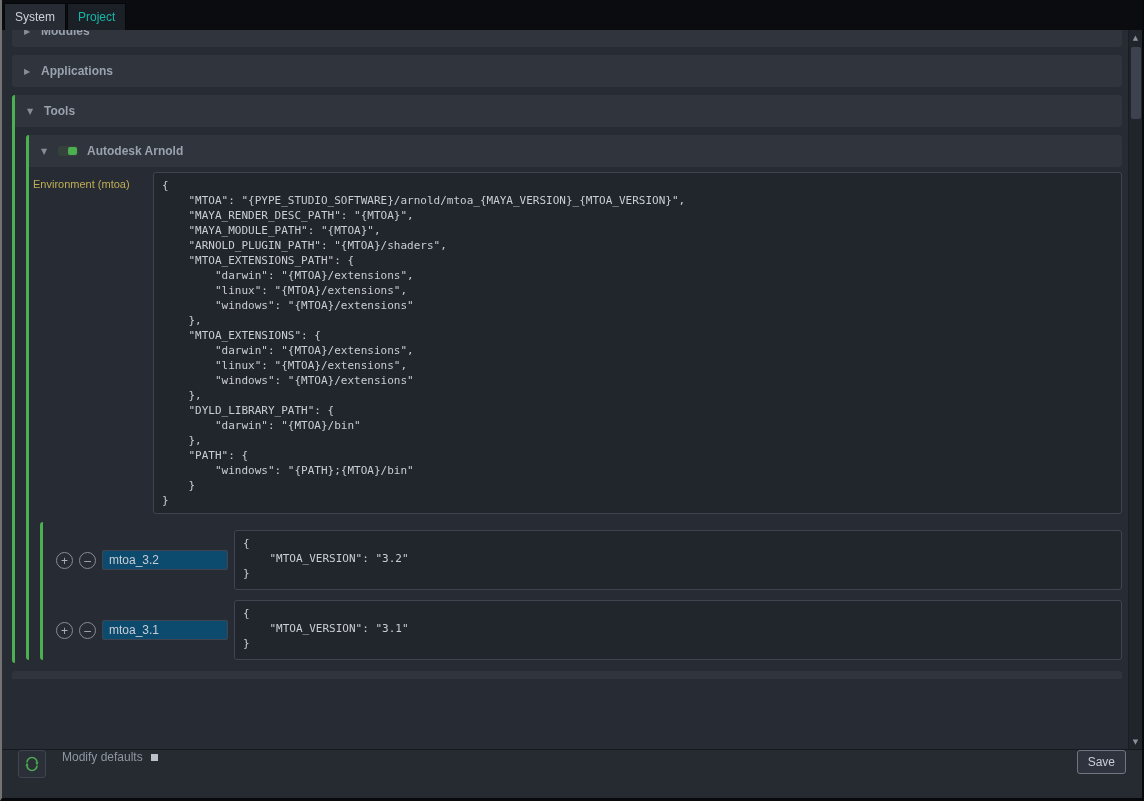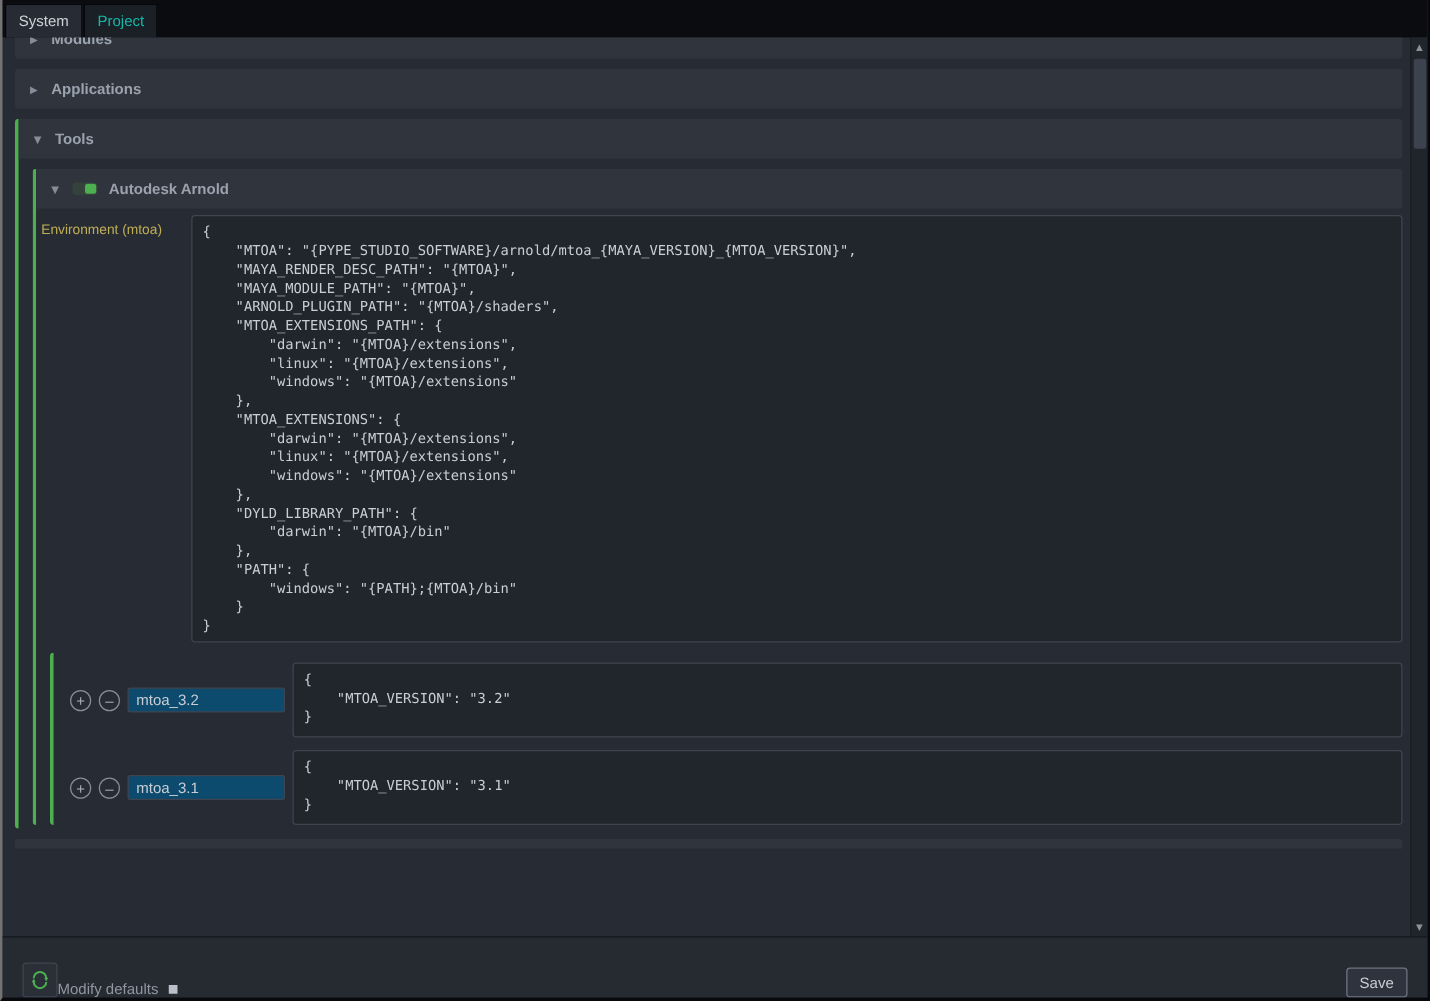--- a/index.html
+++ b/index.html
@@ -51,22 +51,22 @@
   
   .scrollbar{width:14px;background:#20242b;display:flex;flex-direction:column;align-items:center;flex:none;
              border-left:1px solid #1a1d23}
   .sb-btn{width:14px;height:15px;color:#8a919c;font-size:7px;display:flex;align-items:center;justify-content:center;
           font-family:"DejaVu Sans",sans-serif}
   .sb-up::before{content:"▲"}
   .sb-down::before{content:"▼"}
   .sb-thumb{width:10px;height:72px;background:#3d434e;border-radius:2px;margin-top:2px}
   .sb-fill{flex:1}
   
-  .footer{flex:none;height:49px;border-top:1px solid #15181e;background:#262a31;display:flex;align-items:flex-end;
-          padding:0 16px;}
+  .footer{flex:none;height:49px;border-top:1px solid #15181e;background:#262a31;display:flex;align-items:flex-start;
+          padding:0 16px;gap:16px}
   .refresh-btn{width:28px;height:28px;background:#2a2f38;border:1px solid #3f4550;border-radius:3px;
                display:flex;align-items:center;justify-content:center}
   .modify{display:flex;align-items:center;gap:8px;color:#8f97a3;font-size:12px}
   .mod-square{width:7px;height:7px;background:#b9c0c9;display:inline-block}
   .save-btn{margin-left:auto;background:#2e333d;border:1px solid #6f7684;border-radius:3px;color:#c9cdd4;
             font-size:12px;padding:4px 10px;font-family:inherit}
 </style>
 </head>
 <body>
 

